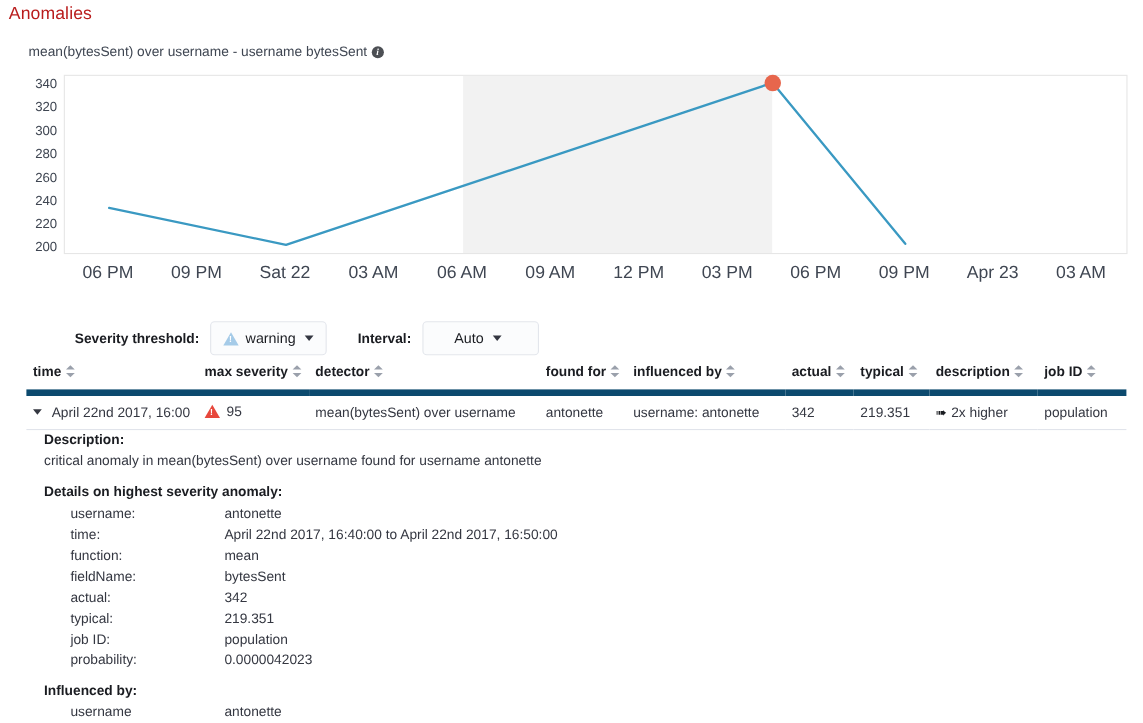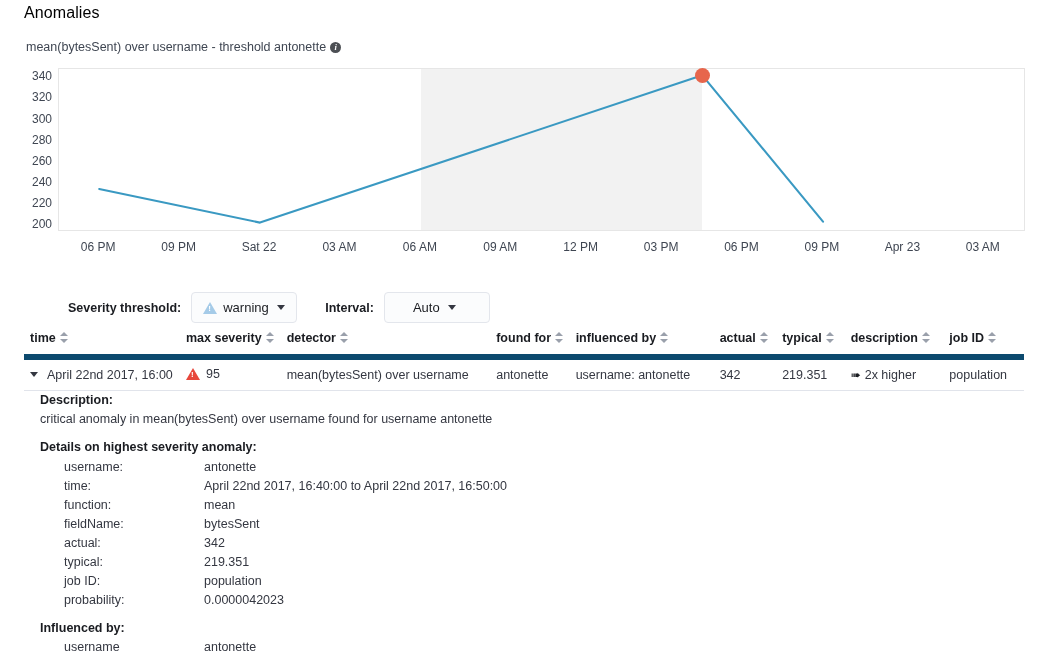--- a/index.html
+++ b/index.html
@@ -12,25 +12,25 @@
     font-family: "Liberation Sans", sans-serif;
     color: #343741;
     overflow: hidden;
   }
 
   .page { position: relative; width: 1039px; height: 657px; }
 
   
   .section-title {
     position: absolute;
-    left: 24px;
+    left: 8px;
     top: 4px;
     font-size: 16px;
     font-weight: 400;
-    color: #000000;
+    color: #b91c1c;
     letter-spacing: 0.1px;
   }
 
   
   .chart-block { position: absolute; left: 0; top: 38px; width: 1039px; }
 
   .chart-caption {
     position: absolute;
     left: 26px;
     top: 2px;
@@ -91,21 +91,21 @@
   }
   .y-axis {
     position: absolute;
     left: 0; top: 0;
     width: 52px; height: 163px;
   }
 
   .x-tick {
     position: absolute;
     top: 172px;
-    font-size: 12px;
+    font-size: 16px;
     color: #3f4652;
     transform: translateX(-50%);
     white-space: nowrap;
   }
 
   .anomaly-dot {
     position: absolute;
     width: 15px; height: 15px;
     margin-left: -7.5px;
     margin-top: -7.5px;
@@ -273,21 +273,21 @@
 </head>
 <body>
 
 <div class="page">
 
   <div class="section-title">Anomalies</div>
 
   <div class="chart-block">
 
     <div class="chart-caption">
-      <span>mean(bytesSent) over username - threshold antonette</span><span class="info-icon">i</span>
+      <span>mean(bytesSent) over username - username bytesSent</span><span class="info-icon">i</span>
     </div>
 
     <div class="plot-wrap">
 
       <div class="y-axis" id="y-axis">
           <div class="y-tick" style="top: 155.739px;">200</div>
           <div class="y-tick" style="top: 134.693px;">220</div>
           <div class="y-tick" style="top: 113.647px;">240</div>
           <div class="y-tick" style="top: 92.6013px;">260</div>
           <div class="y-tick" style="top: 71.5556px;">280</div>

